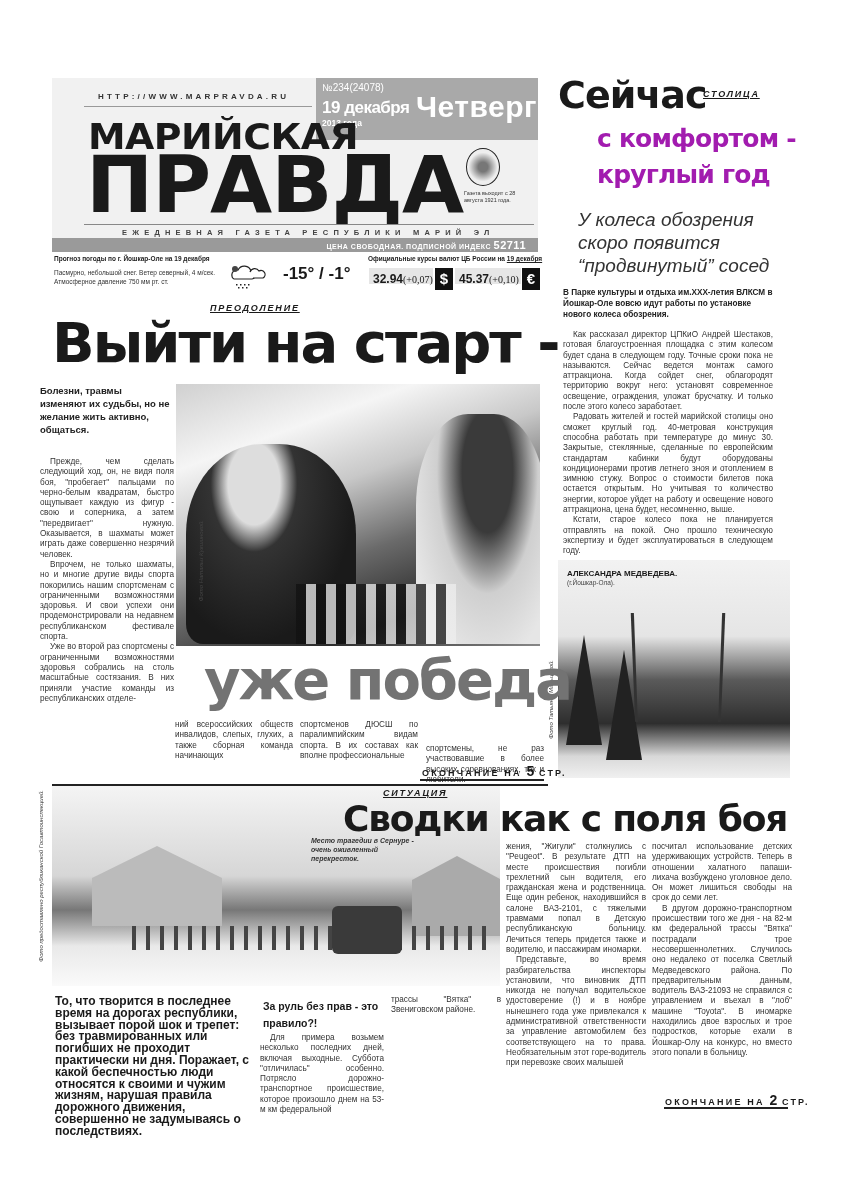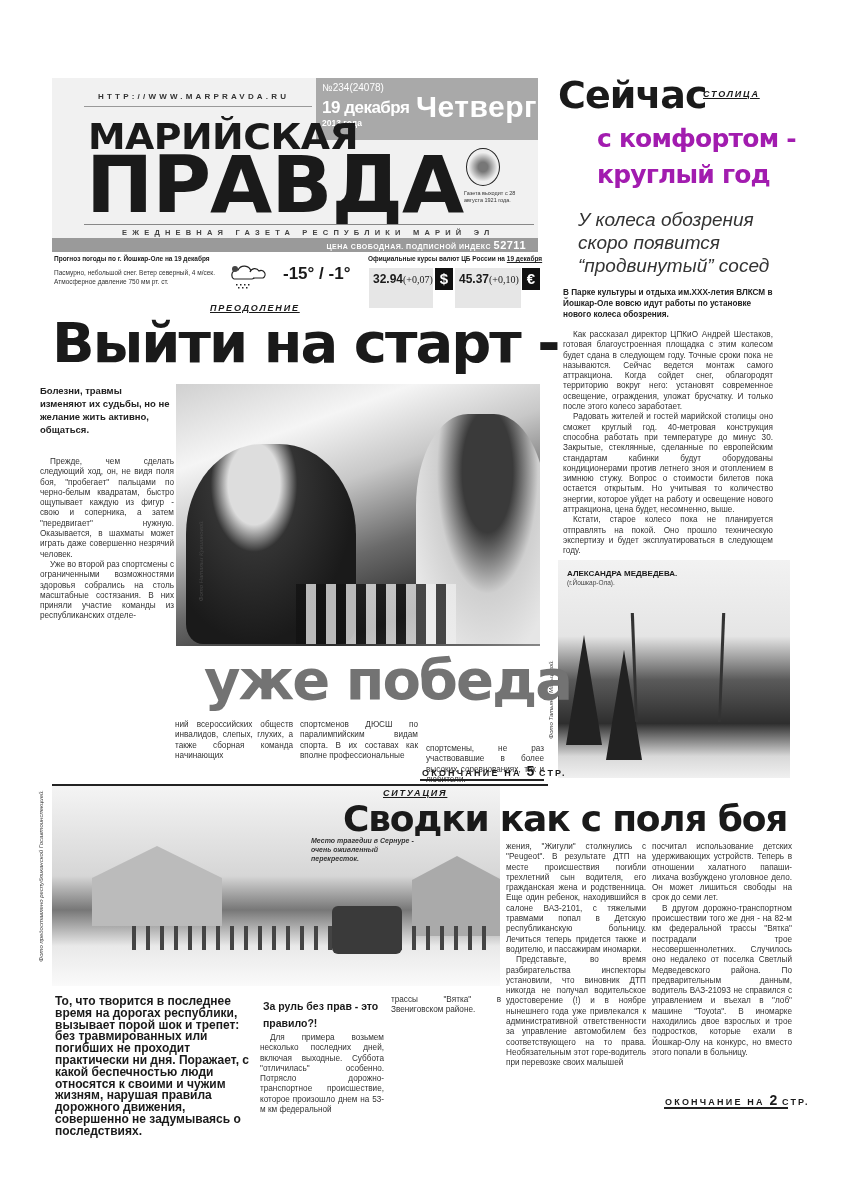--- a/index.html
+++ b/index.html
@@ -26,21 +26,21 @@
   .price-text { position: absolute; right: 12px; top: 1px; font-size: 7px; font-weight: bold; letter-spacing: 0.5px; }
   .price-text b { font-size: 11px; letter-spacing: 0.5px; }
 
   
   .wx-title { left: 54px; top: 255px; font-size: 6.5px; font-weight: bold; color: #222; }
   .wx-desc { left: 54px; top: 268px; font-size: 6.5px; line-height: 9px; color: #333; width: 180px; }
   .wx-icon { left: 228px; top: 262px; width: 40px; height: 28px; }
   .wx-temp { left: 283px; top: 264px; font-size: 17px; font-weight: bold; color: #1a1a1a; }
   .fx-title { left: 368px; top: 255px; font-size: 6.5px; color: #222; font-weight: bold; }
   .fx-title u { font-weight: bold; }
-  .fx-box { top: 268px; height: 40px; background: #e6e6e6; font-size: 11px; padding: 4px 4px; color: #1a1a1a; }
+  .fx-box { top: 268px; height: 16px; background: #e6e6e6; font-size: 11px; padding: 4px 4px; color: #1a1a1a; }
   .fx-box b { font-size: 12px; }
   .fx-box span.ch { font-family: "Liberation Serif", serif; font-size: 10px; }
   .fx-sign { top: 268px; width: 18px; height: 22px; background: #111; color: #fff; font-weight: bold; font-size: 15px; text-align: center; line-height: 22px; }
 
   
   .obz-title { left: 558px; top: 76px; font-size: 38px; font-weight: 900; color: #1a1a1a; line-height: 38px; font-family: "DejaVu Sans", sans-serif; letter-spacing: -1px; }
   .obz-sub1, .obz-sub2 { left: 558px; font-size: 25px; font-weight: 900; color: #a21caf; font-family: "DejaVu Sans", sans-serif; letter-spacing: -0.8px; margin-left: 39px; }
   .obz-sub1 { top: 124px; }
   .obz-sub2 { top: 160px; }
   .rubric { font-size: 9px; font-weight: bold; font-style: italic; text-decoration: underline; letter-spacing: 1.8px; color: #1a1a1a; }
@@ -184,20 +184,21 @@
   <div class="chess-man"></div>
   <div class="chess-man2"></div>
   <div class="chess-board"></div>
 </div>
 <div class="abs credit-v credit-chess">Фото Натальи Кувшиновой.</div>
 
 <div class="abs main-h2">уже победа</div>
 
 <div class="abs body-text main-col1">
   <p>Прежде, чем сделать следующий ход, он, не видя поля боя, "пробегает" пальцами по черно-белым квадратам, быстро ощупывает каждую из фигур - свою и соперника, а затем "передвигает" нужную. Оказывается, в шахматы может играть даже совершенно незрячий человек.</p>
+  <p>Впрочем, не только шахматы, но и многие другие виды спорта покорились нашим спортсменам с ограниченными возможностями здоровья. И свои успехи они продемонстрировали на недавнем республиканском фестивале спорта.</p>
   <p>Уже во второй раз спортсмены с ограниченными возможностями здоровья собрались на столь масштабные состязания. В них приняли участие команды из республиканских отделе-</p>
 </div>
 <div class="abs body-text main-col2">ний всероссийских обществ инвалидов, слепых, глухих, а также сборная команда начинающих</div>
 <div class="abs body-text main-col3">спортсменов ДЮСШ по паралимпийским видам спорта. В их составах как вполне профессиональные</div>
 <div class="abs body-text main-col4">спортсмены, не раз участвовавшие в более высоких соревнованиях, так и любители.</div>
 <div class="abs cont cont-main">
   <span>ОКОНЧАНИЕ НА</span>
   <b>5</b>
   <span>СТР.</span>
 </div>

